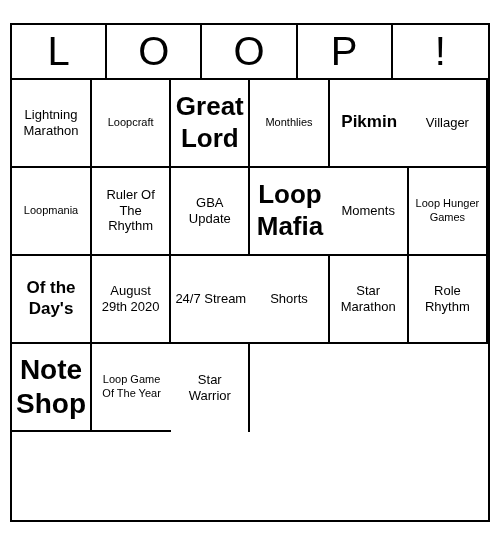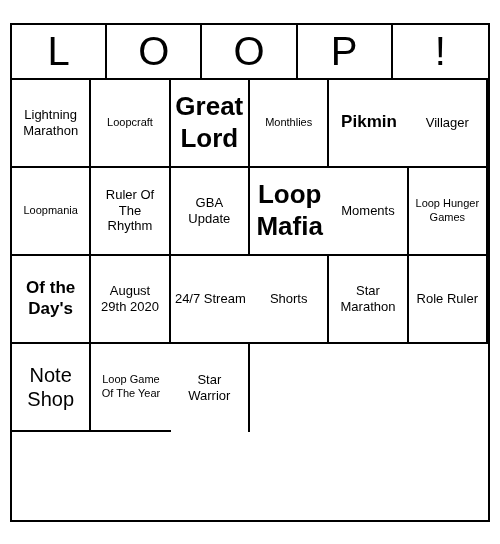--- a/index.html
+++ b/index.html
@@ -52,21 +52,21 @@
     .bingo-cell:nth-child(n+21) {
       border-bottom: none;
     }
     .bingo-cell span {
       line-height: 1.2;
     }
     .text-small { font-size: 11px; }
     .text-medium { font-size: 13px; }
     .text-large { font-size: 17px; font-weight: bold; }
     .text-xlarge { font-size: 26px; font-weight: bold; }
-    .text-xxlarge { font-size: 20px; font-weight: normal; }
+    .text-xxlarge { font-size: 28px; font-weight: bold; }
   </style>
 </head>
 <body>
 
 <div class="bingo-card">
   <div class="bingo-header">
   <div class="bingo-header-cell">L</div>
       <div class="bingo-header-cell">O</div>
       <div class="bingo-header-cell">O</div>
       <div class="bingo-header-cell">P</div>
@@ -118,21 +118,21 @@
       <div class="bingo-cell">
         <span class="text-medium">24/7 Stream</span>
       </div>
       <div class="bingo-cell">
         <span class="text-medium">Shorts</span>
       </div>
       <div class="bingo-cell">
         <span class="text-medium">Star Marathon</span>
       </div>
       <div class="bingo-cell">
-        <span class="text-medium">Role Ruler</span>
+        <span class="text-medium">Role Rhythm</span>
       </div>
       <div class="bingo-cell">
         <span class="text-xxlarge">Note Shop</span>
       </div>
       <div class="bingo-cell">
         <span class="text-small">Loop Game Of The Year</span>
       </div>
       <div class="bingo-cell">
         <span class="text-medium">Star Warrior</span>
       </div>

